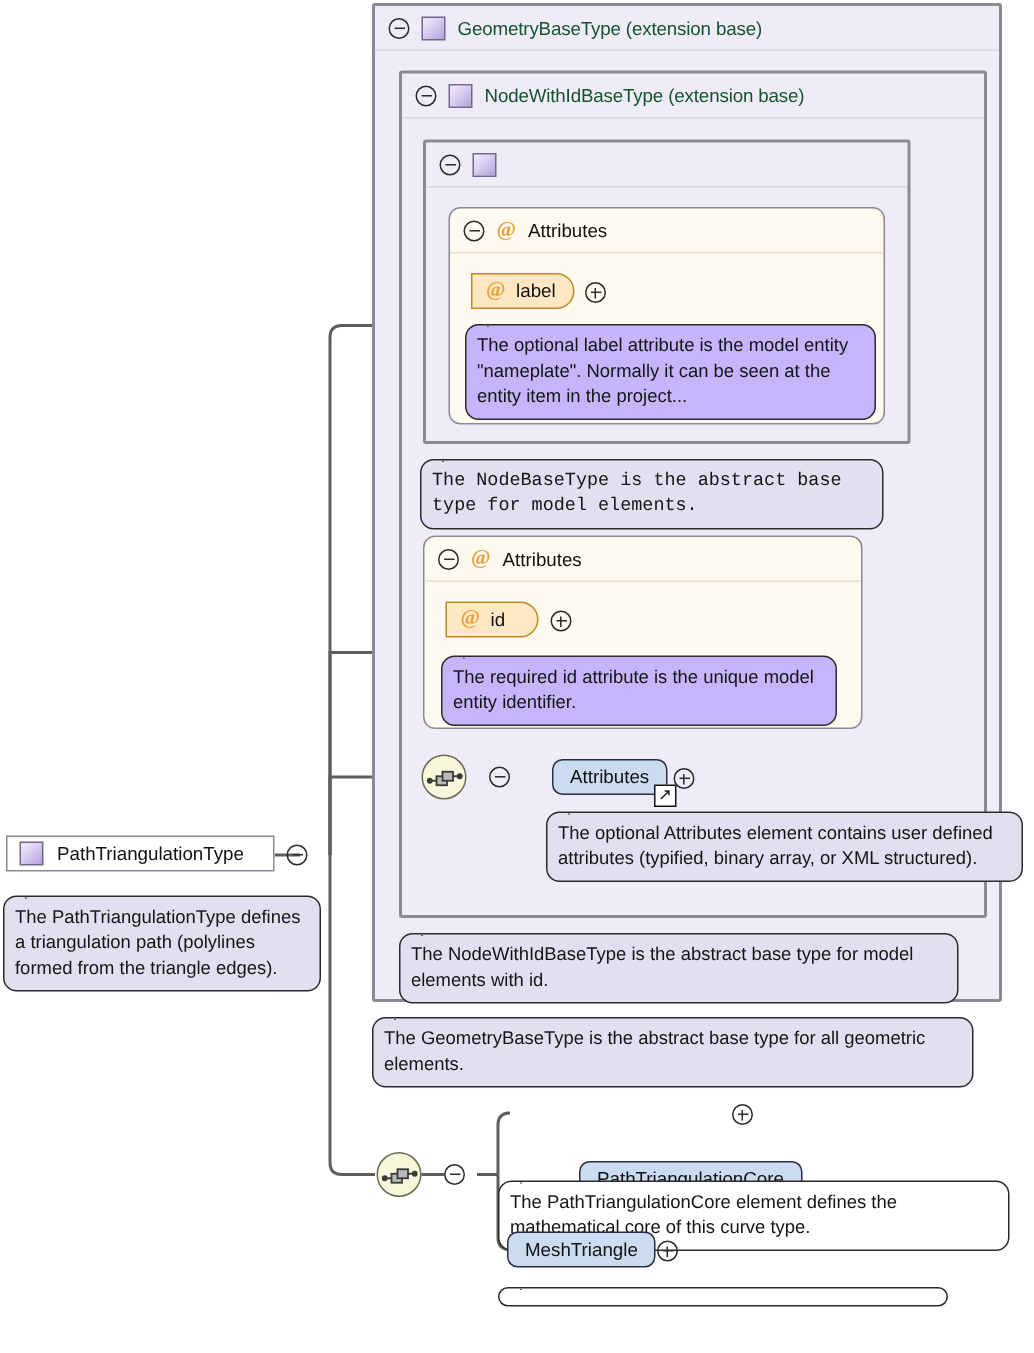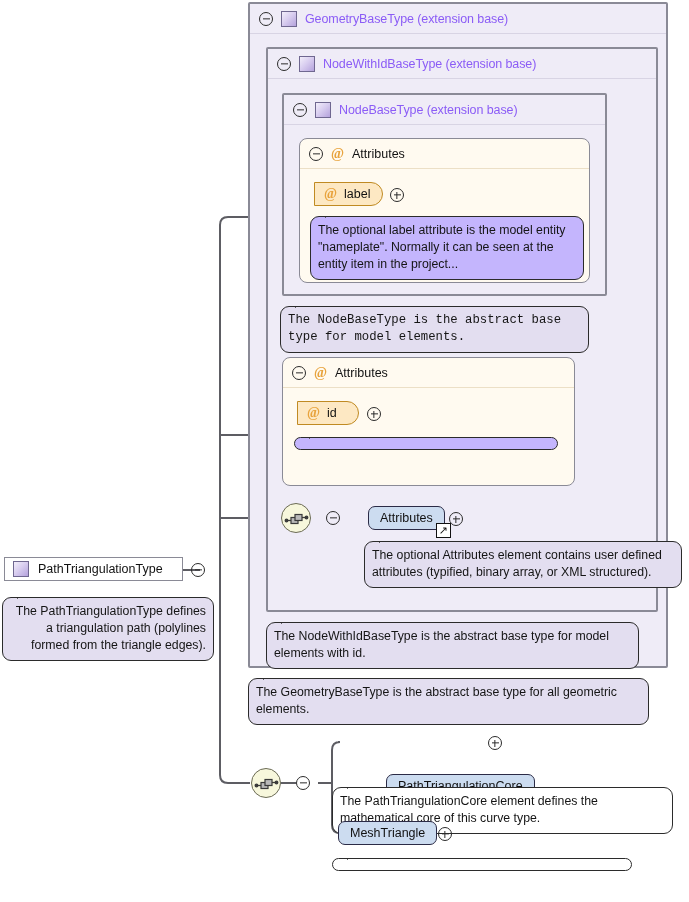--- a/index.html
+++ b/index.html
@@ -30,21 +30,21 @@
     left: 0; top: 0; right: 0;
     height: 30px;
     display: flex;
     align-items: center;
     gap: 8px;
     padding-left: 9px;
     border-bottom: 1px solid #d8d4e4;
   }
   .chdr .ctitle {
     font-size: 12.5px;
-    color: #8b5cf6;
+    color: #14532d;
     white-space: nowrap;
     letter-spacing: -0.1px;
   }
 
   
   .tog {
     width: 14px; height: 14px;
     border: 1.3px solid #2b2b2b;
     border-radius: 50%;
     position: relative;
@@ -247,21 +247,20 @@
       <div class="tog"></div>
       <div class="typeicon"></div>
       <div class="ctitle">NodeWithIdBaseType (extension base)</div>
     </div>
   </div>
 
   <div class="container" style="left:282px; top:93px; width:325px; height:203px;">
     <div class="chdr">
       <div class="tog"></div>
       <div class="typeicon"></div>
-      <div class="ctitle">NodeBaseType (extension base)</div>
     </div>
   </div>
 
   <div class="attrpanel" style="left:299px; top:138px; width:291px; height:145px;">
     <div class="ahdr">
       <div class="tog"></div>
       <div class="at-sign">@</div>
       <div class="atitle">Attributes</div>
     </div>
   </div>
@@ -291,20 +290,21 @@
   </div>
 
   <div class="attrchip" style="left:297px; top:401px; min-width:62px;">
     <span class="at-sign">@</span>
     <span>id</span>
   </div>
   <div class="tog plus standalone" style="left:367px; top:407px;"></div>
 
   <div class="note cream" style="left:294px; top:437px; width:264px;">
     <span class="tail"></span>
+    <span>The required id attribute is the unique model entity identifier.</span>
   </div>
 
   <div class="seq" style="left:281px; top:503px;">
     <svg width="30" height="30" viewBox="0 0 30 30">
       <g stroke="#3a3a3a" stroke-width="1.2" fill="#b9b9b9">
         <rect x="9" y="13.5" width="7" height="6"></rect>
         <rect x="13" y="10.5" width="7" height="6"></rect>
       </g>
       <g stroke="#3a3a3a" stroke-width="1.3" fill="#3a3a3a">
         <path d="M 4 16.5 L 9 16.5" fill="none"></path>
@@ -336,21 +336,21 @@
     <span class="tail"></span>
     <span>The NodeWithIdBaseType is the abstract base type for model elements with id.</span>
   </div>
 
   <div class="rootnode" style="left:4px; top:557px; width:179px;">
     <div class="typeicon"></div>
     <div>PathTriangulationType</div>
   </div>
   <div class="tog standalone" style="left:191px; top:563px;"></div>
 
-  <div class="note lav" style="left:2px; top:597px; width:212px;text-align:right;">
+  <div class="note lav" style="left:2px; top:597px; width:212px;">
     <span class="tail"></span>
     <span>The PathTriangulationType defines a triangulation path (polylines formed from the triangle edges).</span>
   </div>
 
   <div class="seq" style="left:251px; top:768px;">
     <svg width="30" height="30" viewBox="0 0 30 30">
       <g stroke="#3a3a3a" stroke-width="1.2" fill="#b9b9b9">
         <rect x="9" y="13.5" width="7" height="6"></rect>
         <rect x="13" y="10.5" width="7" height="6"></rect>
       </g>

